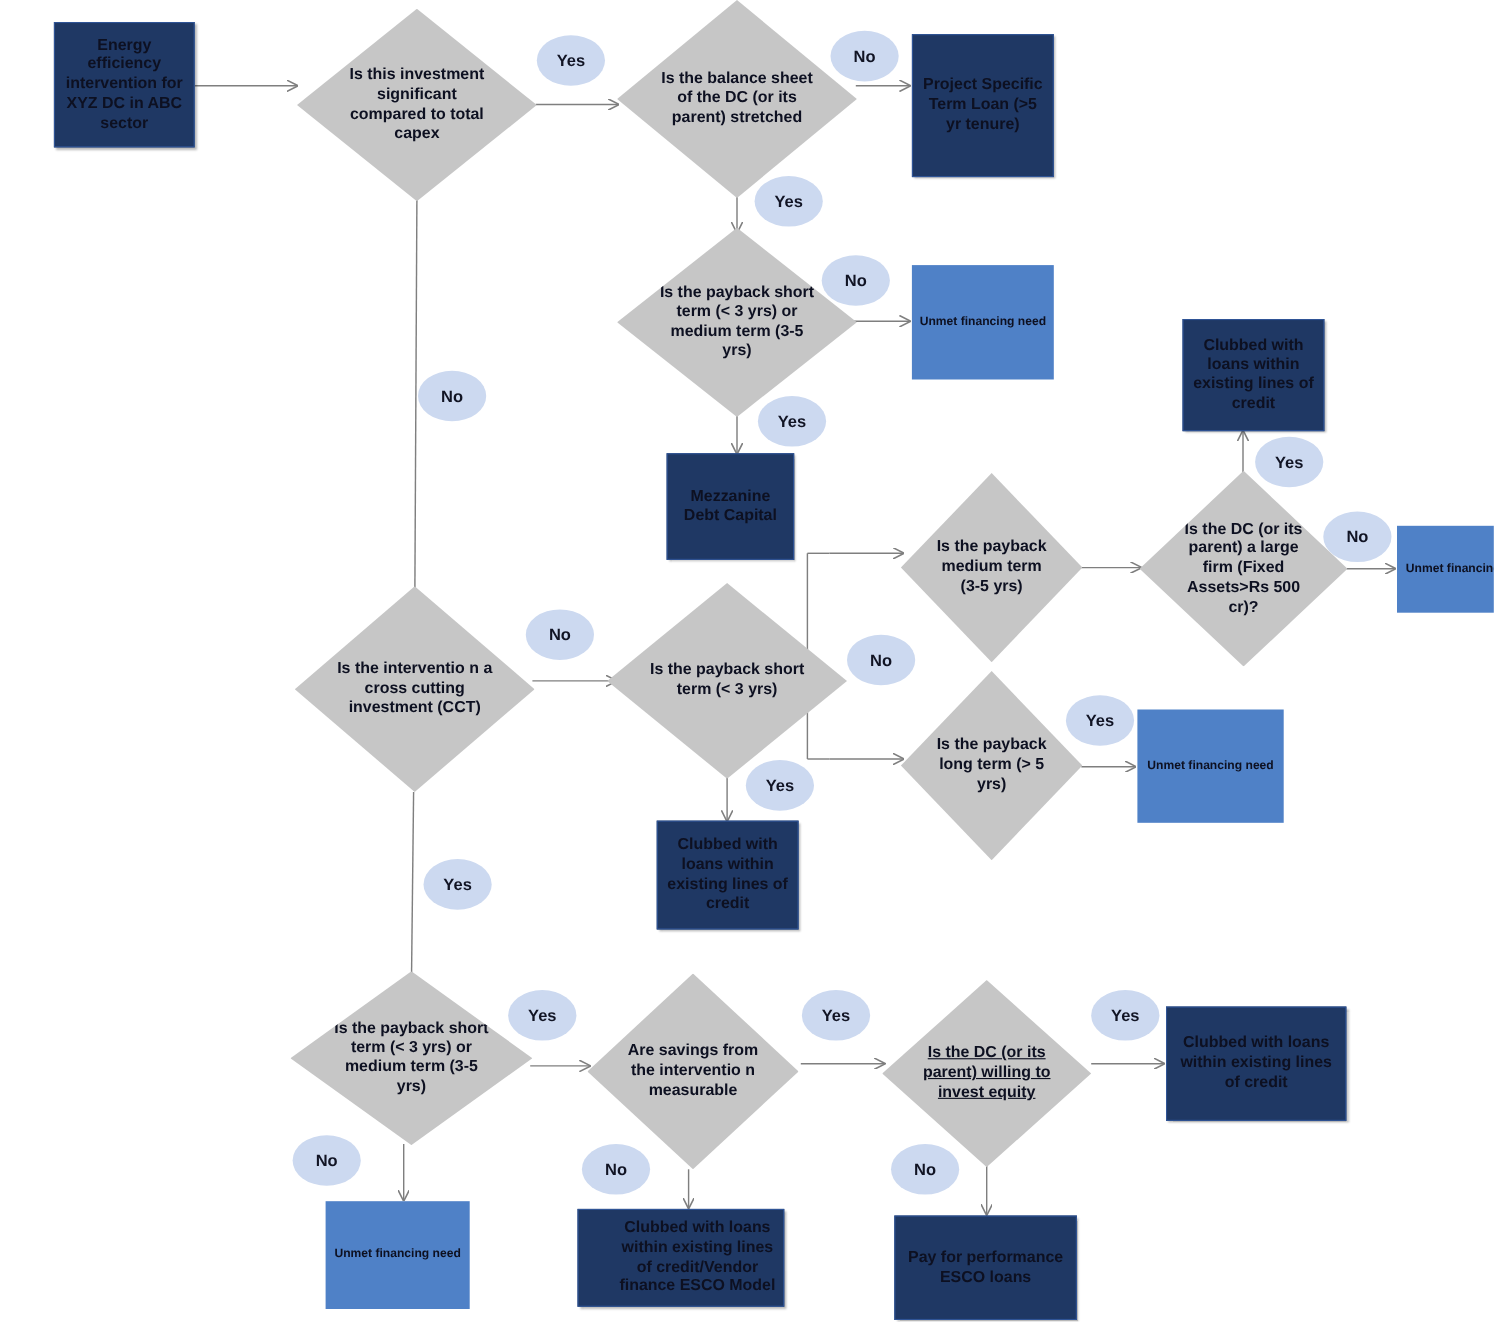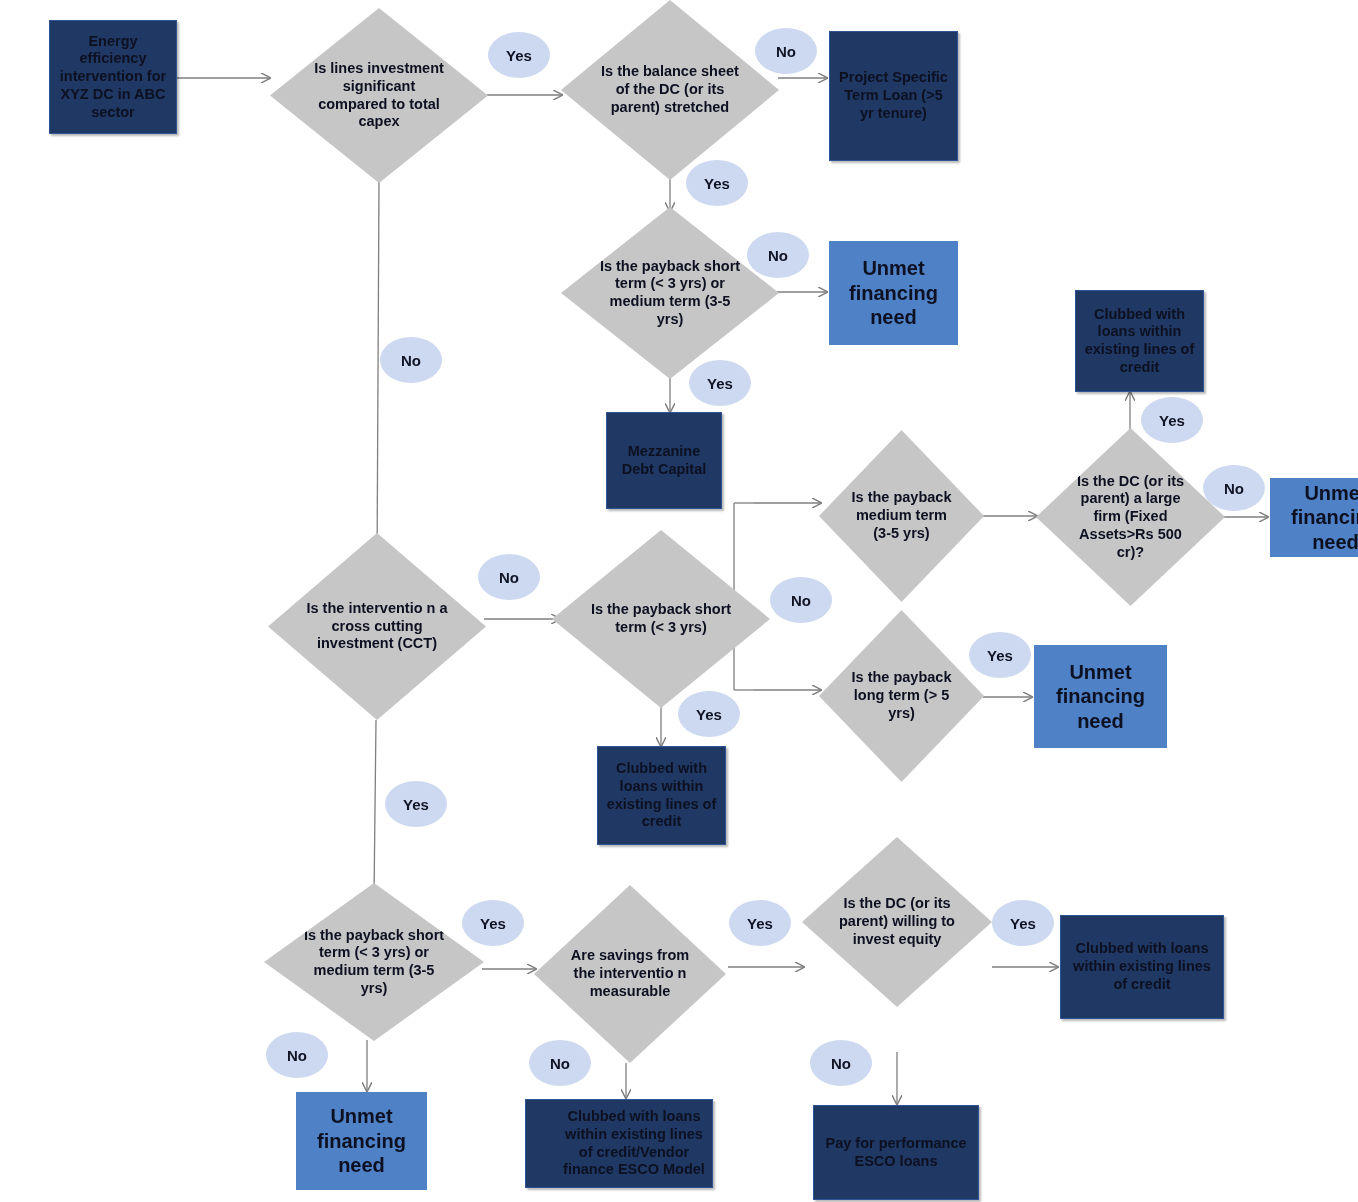--- a/index.html
+++ b/index.html
@@ -60,21 +60,21 @@
     border: 1.5px solid #2f5496;
     box-shadow: 2px 2px 2px rgba(0,0,0,0.28);
     font-size: 14.5px;
     padding: 4px 6px;
   }
 
   
   .box-blue {
     background: #4f81c7;
     border: none;
-    font-size: 20px;
+    font-size: 11px;
     padding: 4px 6px;
     align-items: center;
   }
 
   
   .elabel {
     position: absolute;
     box-sizing: border-box;
     background: #ccd9f0;
     border-radius: 50%;
@@ -149,21 +149,21 @@
       <path d="M 690 503 L 710 503"></path>
       <path d="M 690 690 L 710 690"></path>
     </g>
   </svg>
 
   <div class="node box-dark" style="left:5px; top:20px; width:128px; height:114px;">
     <span>Energy efficiency intervention for XYZ DC in ABC sector</span>
   </div>
 
   <div class="node diamond" style="left:226px; top:8px; width:218px; height:175px;">
-    <span class="dtext">Is lines investment significant compared to total capex</span>
+    <span class="dtext">Is this investment significant compared to total capex</span>
   </div>
 
   <div class="node diamond" style="left:517px; top:0px; width:218px; height:180px;">
     <span class="dtext">Is  the balance sheet of the DC (or its parent) stretched</span>
   </div>
 
   <div class="node box-dark" style="left:785px; top:31px; width:129px; height:130px;">
     <span>Project Specific Term Loan (&gt;5 yr tenure)</span>
   </div>
 
@@ -224,21 +224,21 @@
   </div>
 
   <div class="node diamond" style="left:490px; top:885px; width:192px; height:178px;">
     <span class="dtext">Are savings from the interventio n measurable</span>
   </div>
 
   <div class="node box-dark" style="left:481px; top:1099px; width:188px; height:89px;padding-left:36px;">
     <span>Clubbed with  loans within existing lines of credit/Vendor finance ESCO Model</span>
   </div>
 
-  <div class="node diamond" style="left:758px; top:837px; width:190px; height:170px;">
+  <div class="node diamond" style="left:758px; top:891px; width:190px; height:170px;text-decoration:underline;">
     <span class="dtext">Is the DC (or its parent) willing to invest equity</span>
   </div>
 
   <div class="node box-dark" style="left:1016px; top:915px; width:164px; height:104px;">
     <span>Clubbed with  loans within existing lines of credit</span>
   </div>
 
   <div class="node box-dark" style="left:769px; top:1105px; width:166px; height:95px;">
     <span>Pay for performance ESCO loans</span>
   </div>

